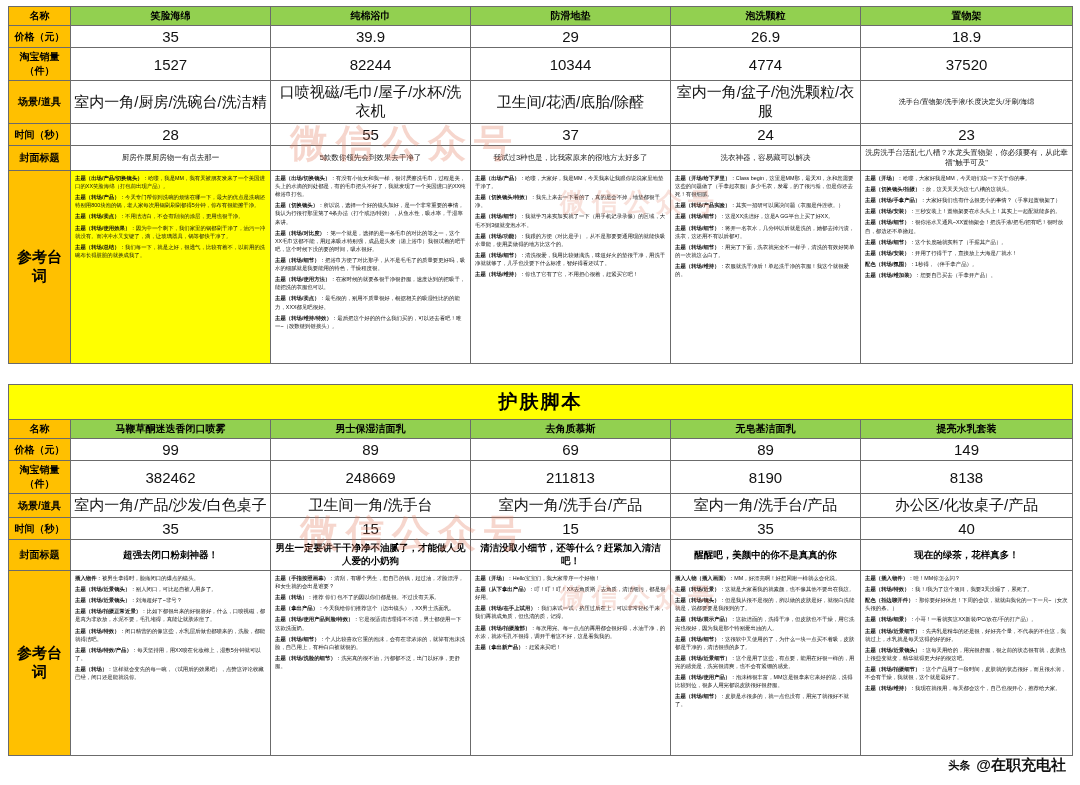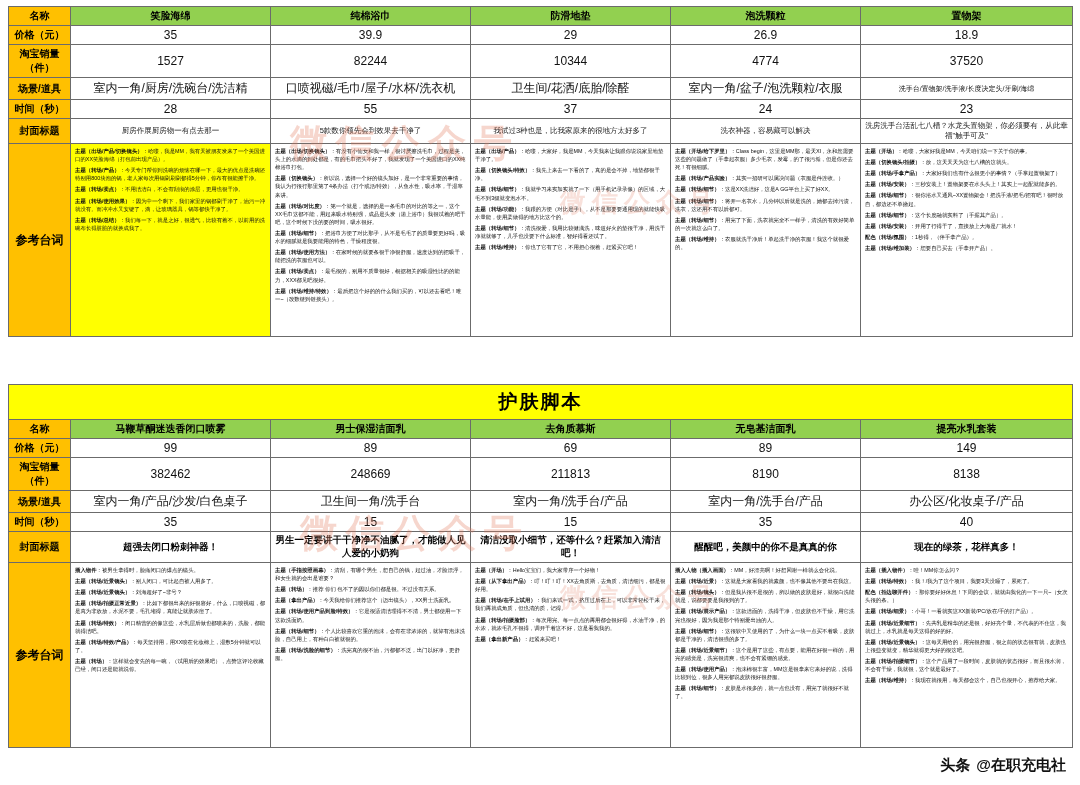--- a/index.html
+++ b/index.html
@@ -21,29 +21,29 @@
     background:#ffff00;text-align:center;font-weight:bold;
     font-size:19px;letter-spacing:2px;height:30px;color:#000;
   }
   .hdr-label{
     background:#ffc000;text-align:center;font-weight:bold;font-size:10px;
     width:62px;color:#000;
   }
   .hdr-name{
     background:#92d050;text-align:center;font-weight:bold;font-size:10px;color:#000;
   }
-  .ctr{text-align:center;font-size:12px;}
+  .ctr{text-align:center;font-size:15px;}
   .cover{
     text-align:center;font-size:9.5px;font-weight:bold;color:#000;
   }
   .cover-small{
     text-align:center;font-size:7.5px;color:#222;font-weight:normal;
   }
   .script-label{
-    background:#ffc000;text-align:center;font-weight:bold;font-size:12px;color:#000;
+    background:#ffc000;text-align:center;font-weight:bold;font-size:15px;color:#000;
   }
   .script{
     vertical-align:top;font-size:5.4px;line-height:1.5;padding:3px 4px;color:#111;
   }
   .script p{margin:0 0 3px 0;}
   .script b{font-weight:bold;}
   .yellowcol{background:#ffff00;}
 
   .row-h{height:15px;margin-left:12px;}
   .row-cover{height:22px;}
@@ -59,21 +59,21 @@
   .wm2{left:560px;top:185px;font-size:26px;letter-spacing:6px;color:rgba(224,120,90,0.22);}
   .wm3{left:300px;top:508px;font-size:38px;letter-spacing:8px;}
   .wm4{left:560px;top:580px;font-size:26px;letter-spacing:6px;color:rgba(224,120,90,0.22);}
 
   .brand{
     position:absolute;right:14px;bottom:10px;
     display:flex;align-items:center;gap:6px;
     font-size:15px;font-weight:bold;color:#111;
   }
   .brand .logo{
-    font-size:15px;font-weight:bold;color:#111;
+    font-size:11px;font-weight:bold;color:#111;
   }
   .brand .tt{
     display:inline-block;
   }
 </style>
 </head>
 <body>
 
 <div class="sheet" id="sheet1">
   <table>

